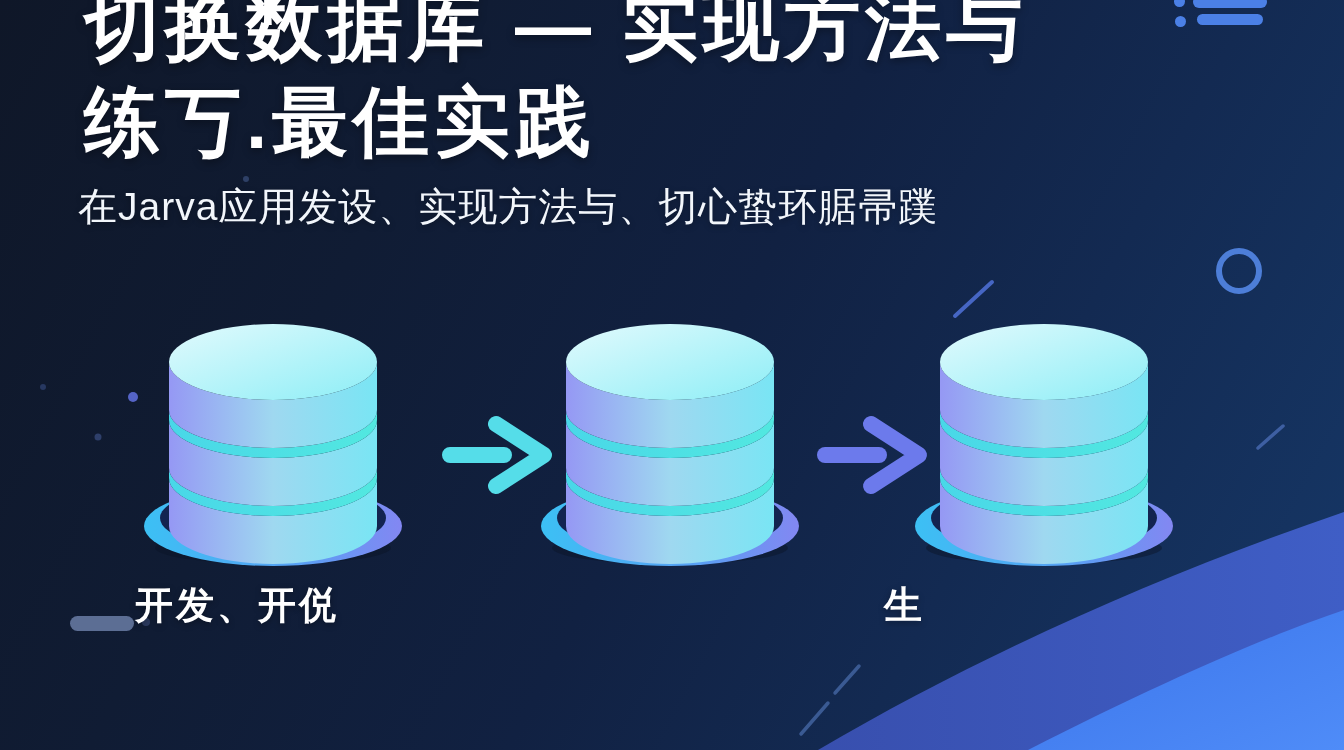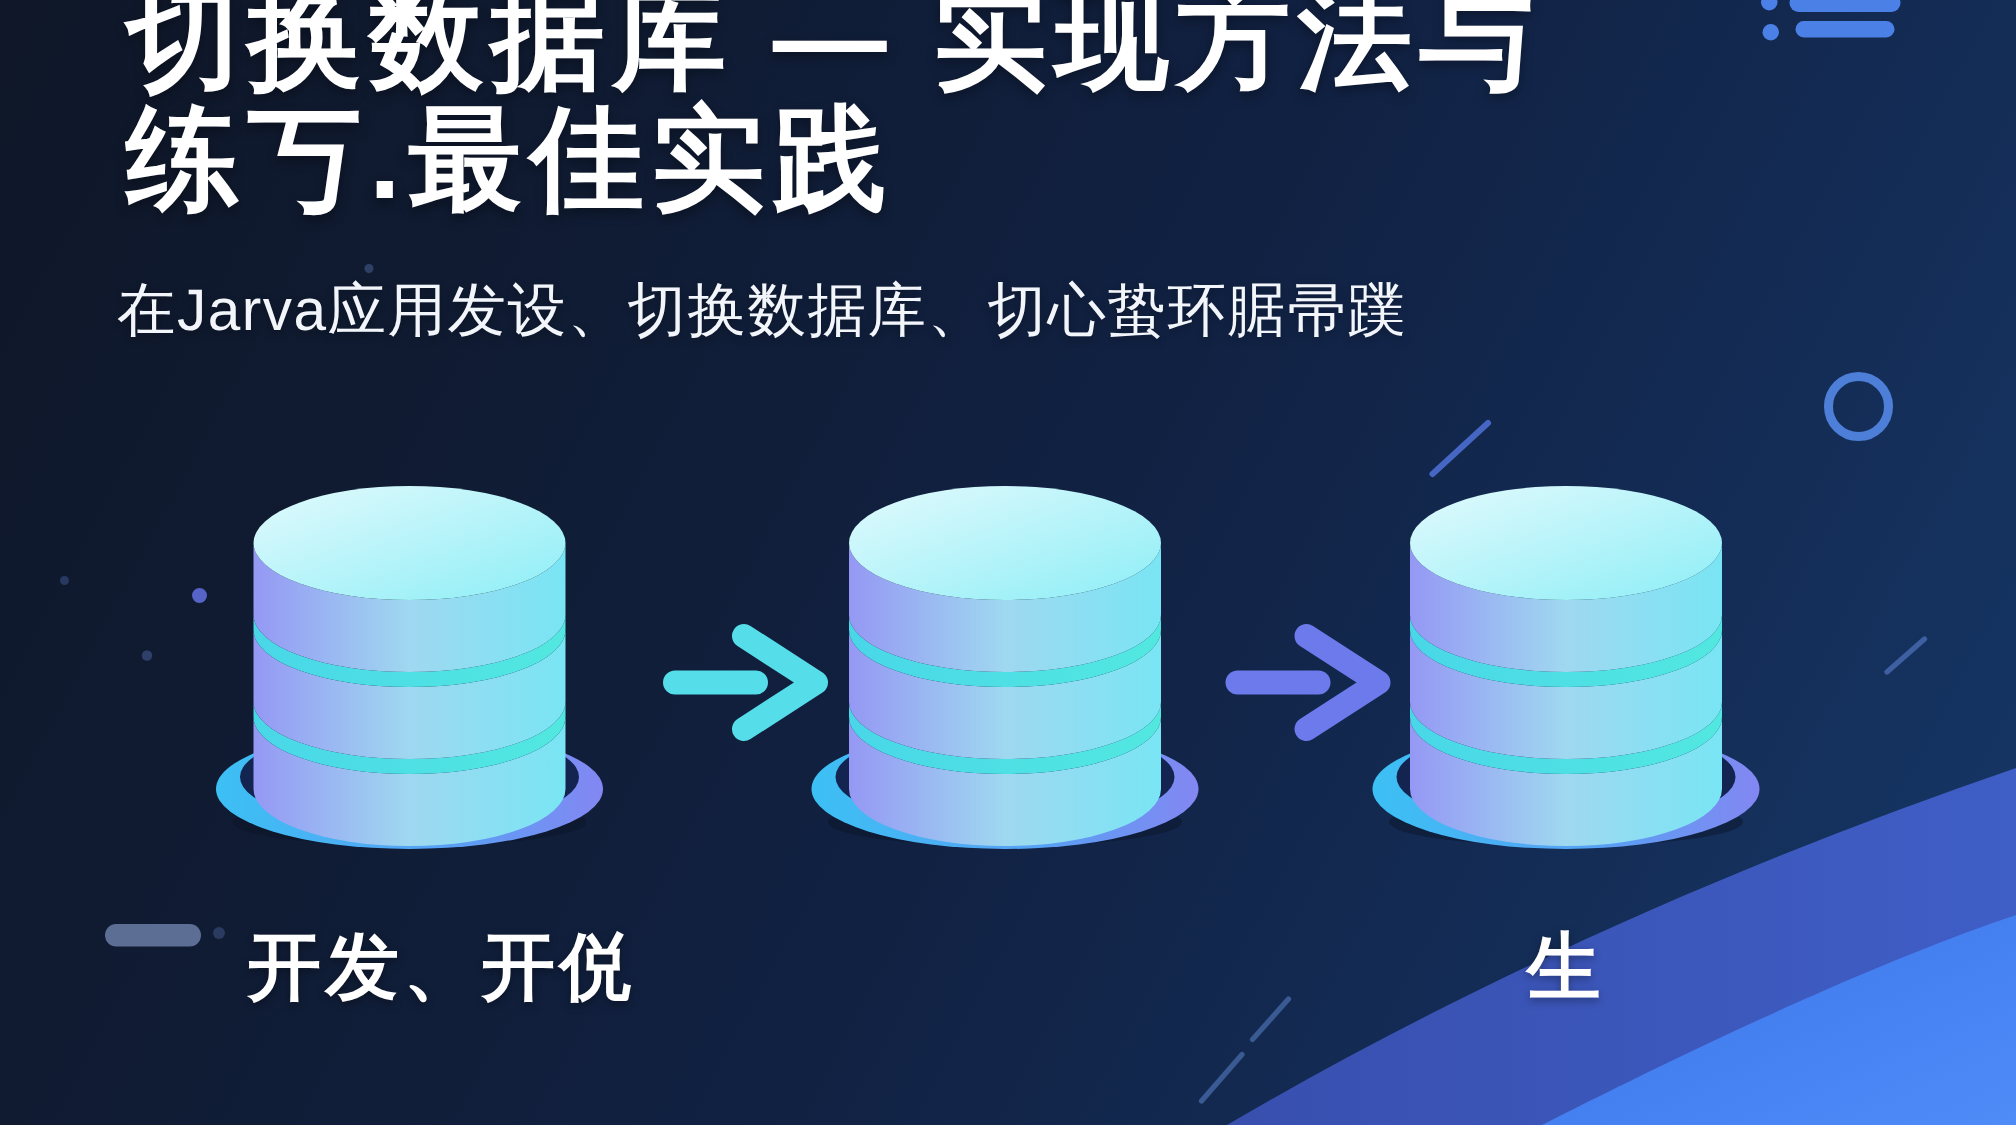--- a/index.html
+++ b/index.html
@@ -15,22 +15,22 @@
     text-shadow:0 3px 8px rgba(0,0,0,.35);
   }
   .subtitle{
     position:absolute;left:78px;top:180px;color:#f2f6fb;font-weight:500;
     font-size:39px;letter-spacing:1px;white-space:nowrap;
     text-shadow:0 2px 6px rgba(0,0,0,.3);
   }
   .stage{position:absolute;width:260px;text-align:center;}
   .stage .db{width:260px;height:250px;display:block;}
   .stage-label{
-    position:absolute;width:320px;text-align:center;color:#fff;
-    font-size:49px;font-weight:700;letter-spacing:3px;top:612px;white-space:nowrap;
+    position:absolute;width:320px;color:#fff;
+    font-size:38px;font-weight:700;letter-spacing:3px;top:580px;white-space:nowrap;
     text-shadow:0 2px 6px rgba(0,0,0,.35);
   }
   .arrow{position:absolute;width:120px;height:86px;top:412px;}
   .arrow-1{color:#55dde9;}
   .arrow-2{color:#6c7aec;}
   .list-icon span{position:absolute;background:#4b80e6;}
   .ring-icon{
     position:absolute;left:1216px;top:248px;width:46px;height:46px;
     border:6px solid #4d7ed8;border-radius:50%;box-sizing:border-box;
   }
@@ -89,23 +89,23 @@
       </linearGradient>
       <linearGradient id="gDish" x1="0" y1="0" x2="1" y2="0">
         <stop offset="0" stop-color="#3cc0f4"></stop>
         <stop offset="0.6" stop-color="#58a0f4"></stop>
         <stop offset="1" stop-color="#8387f2"></stop>
       </linearGradient>
     </defs>
   </svg>
 
   <div class="title">切换数据库 — 实现方法与</div>
-  <div class="title" style="top:59px;">练丂.最佳实践</div>
+  <div class="title" style="top:74px;">练丂.最佳实践</div>
 
-  <div class="subtitle">在Jarva应用发设、切换数据库、切心蛰环腒帚蹼</div>
+  <div class="subtitle">在Jarva应用发设、实现方法与、切心蛰环腒帚蹼</div>
 
   <div class="list-icon">
     <span style="left:1174px;top:-4px;width:11px;height:11px;border-radius:50%;"></span>
     <span style="left:1193px;top:-4px;width:74px;height:12px;border-radius:6px;"></span>
     <span style="left:1175px;top:16px;width:11px;height:11px;border-radius:50%;"></span>
     <span style="left:1197px;top:14px;width:66px;height:11px;border-radius:6px;"></span>
   </div>
 
   <div class="ring-icon"></div>
 

